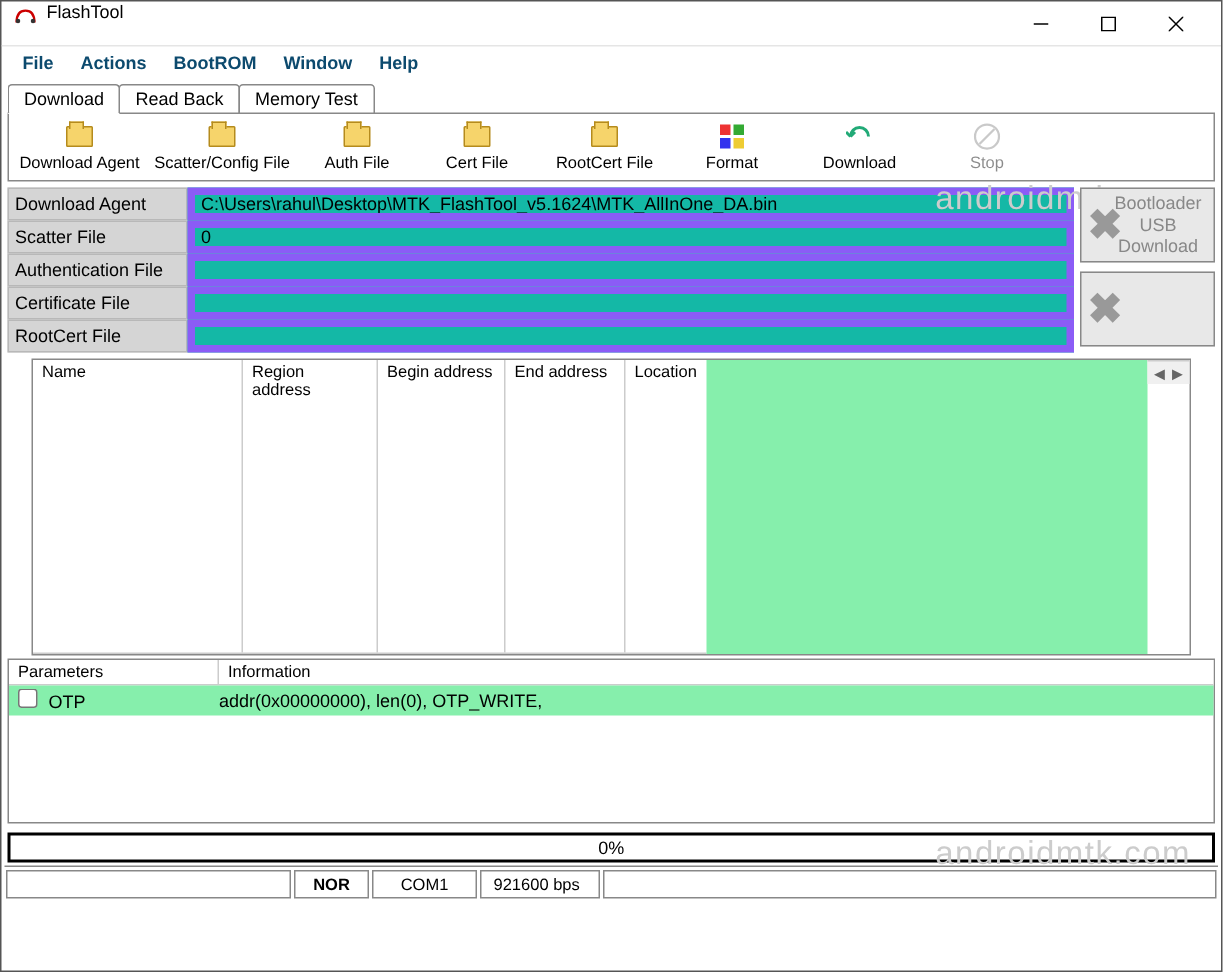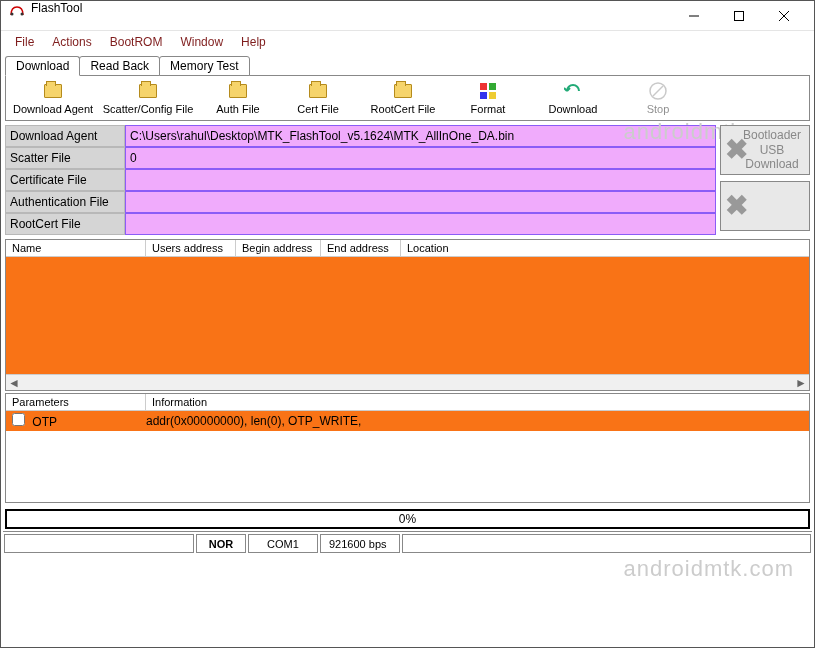--- a/index.html
+++ b/index.html
@@ -7,21 +7,21 @@
 
 
 .titlebar { height: 30px; display: flex; padding: 0 8px; border-bottom: 1px solid #e5e5e5; }
 .titlebar .app-icon { width: 16px; height: 16px; margin-right: 6px; }
 .titlebar .title { flex: 1; }
 .titlebar .win-btn { width: 45px; height: 30px; display: flex; align-items: center; justify-content: center; }
 .titlebar .win-btn svg { width: 10px; height: 10px; }
 
 
 .menubar { height: 22px; display: flex; align-items: center; padding-left: 6px; gap: 2px; }
-.menubar .menu-item { padding: 2px 8px; color: #7f1d1d; cursor: default; }
+.menubar .menu-item { padding: 2px 8px; color: #0c4a6e; cursor: default; font-weight: bold; }
 
 
 .tabs { display: flex; margin: 2px 4px 0 4px; position: relative; top: 1px; }
 .tab { border: 1px solid #888; padding: 2px 10px; background: #fff; margin-right: -1px; position: relative; border-top-left-radius: 3px; border-top-right-radius: 3px; }
 .tab.active { border-bottom: 1px solid #fff; z-index: 2; }
 
 
 .toolbar-wrap { border: 1px solid #888; margin: 0 4px; padding: 2px; }
 .toolbar { display: flex; }
 .tool { display: flex; flex-direction: column; align-items: center; padding: 3px 6px; }
@@ -29,32 +29,32 @@
 .tool-label { font-size: 11px; margin-top: 2px; white-space: nowrap; }
 .tool.disabled { opacity: 0.45; }
 .folder-icon { width:18px; height:14px; background:#f6d46b; border:1px solid #b58b1d; border-radius:1px; position:relative; }
 .folder-icon::before { content:""; position:absolute; top:-4px; left:1px; width:8px; height:4px; background:#f6d46b; border:1px solid #b58b1d; border-bottom:none; }
 
 
 .main-body { display:flex; margin:4px; gap:4px; }
 .left-col { flex:1; display:flex; flex-direction:column; }
 .form-row { display:flex; align-items:center; height:22px; }
 .form-label { width:120px; background:#d5d5d5; border:1px solid #b8b8b8; padding:2px 4px; height:22px; display:flex; align-items:center; }
-.form-input { flex:1; border:1px solid #8b5cf6; height:22px; padding:0 4px; font-size:12px; background:#f0abfc; }
+.form-input { flex:1; border:5px solid #8b5cf6; height:22px; padding:0 4px; font-size:12px; background:#14b8a6; }
 
 
 .right-col { width:90px; display:flex; flex-direction:column; gap:6px; }
 .big-btn { border:1px solid #888; height:50px; background:#e8e8e8; display:flex; align-items:center; justify-content:center; position:relative; font-size:10px; color:#888; text-align:center; line-height:1.2; padding:2px; }
 .big-btn .x { position:absolute; left:4px; font-size:28px; color:#999; font-weight:bold; }
 
 
-.table1 { border:1px solid #888; margin:2px 4px; height:152px; display:flex; flex-direction:column; }
+.table1 { border:1px solid #888; margin:2px 20px; height:198px; display:flex; }
 .thead { display:flex; background:#fff; border-bottom:1px solid #ccc; }
 .th { border-right:1px solid #ccc; padding:2px 6px; font-size:11px; }
-.tbody { flex:1; background:#f97316; }
+.tbody { flex:1; background:#86efac; }
 .scroll-h { height:16px; background:#f0f0f0; border-top:1px solid #ccc; display:flex; align-items:center; justify-content:space-between; padding:0 2px; }
 .scroll-h .arrow { width:12px; color:#666; text-align:center; }
 
 
 .table2 { border:1px solid #888; margin:2px 4px; height:110px; }
 .table2 .thead { display:flex; }
 .table2 .tbody { padding:2px 6px; }
 .otp-row { display:flex; align-items:center; }
 .otp-row input[type=checkbox] { margin-right:4px; }
 .otp-label { width:134px; }
@@ -184,25 +184,25 @@
   <div class="left-col">
     <div class="form-row">
       <div class="form-label">Download Agent</div>
       <input class="form-input" value="C:\Users\rahul\Desktop\MTK_FlashTool_v5.1624\MTK_AllInOne_DA.bin" style="">
     </div>
     <div class="form-row">
       <div class="form-label">Scatter File</div>
       <input class="form-input" value="0" style="">
     </div>
     <div class="form-row">
+      <div class="form-label">Authentication File</div>
+      <input class="form-input" value="" style="">
+    </div>
+    <div class="form-row">
       <div class="form-label">Certificate File</div>
-      <input class="form-input" value="" style="">
-    </div>
-    <div class="form-row">
-      <div class="form-label">Authentication File</div>
       <input class="form-input" value="" style="">
     </div>
     <div class="form-row">
       <div class="form-label">RootCert File</div>
       <input class="form-input" value="" style="">
     </div>
   </div>
   <div class="right-col">
     <div class="big-btn">
       <span class="x">✖</span>
@@ -210,21 +210,21 @@
     </div>
     <div class="big-btn">
       <span class="x">✖</span>
     </div>
   </div>
 </div>
 
 <div class="table1">
   <div class="thead">
     <div class="th" style="width:140px">Name</div>
-    <div class="th" style="width:90px">Users address</div>
+    <div class="th" style="width:90px">Region address</div>
     <div class="th" style="width:85px">Begin address</div>
     <div class="th" style="width:80px">End address</div>
     <div class="th" style="flex:1;border-right:none">Location</div>
   </div>
   <div class="tbody"></div>
   <div class="scroll-h">
     <span class="arrow">◄</span>
     <span class="arrow">►</span>
   </div>
 </div>

